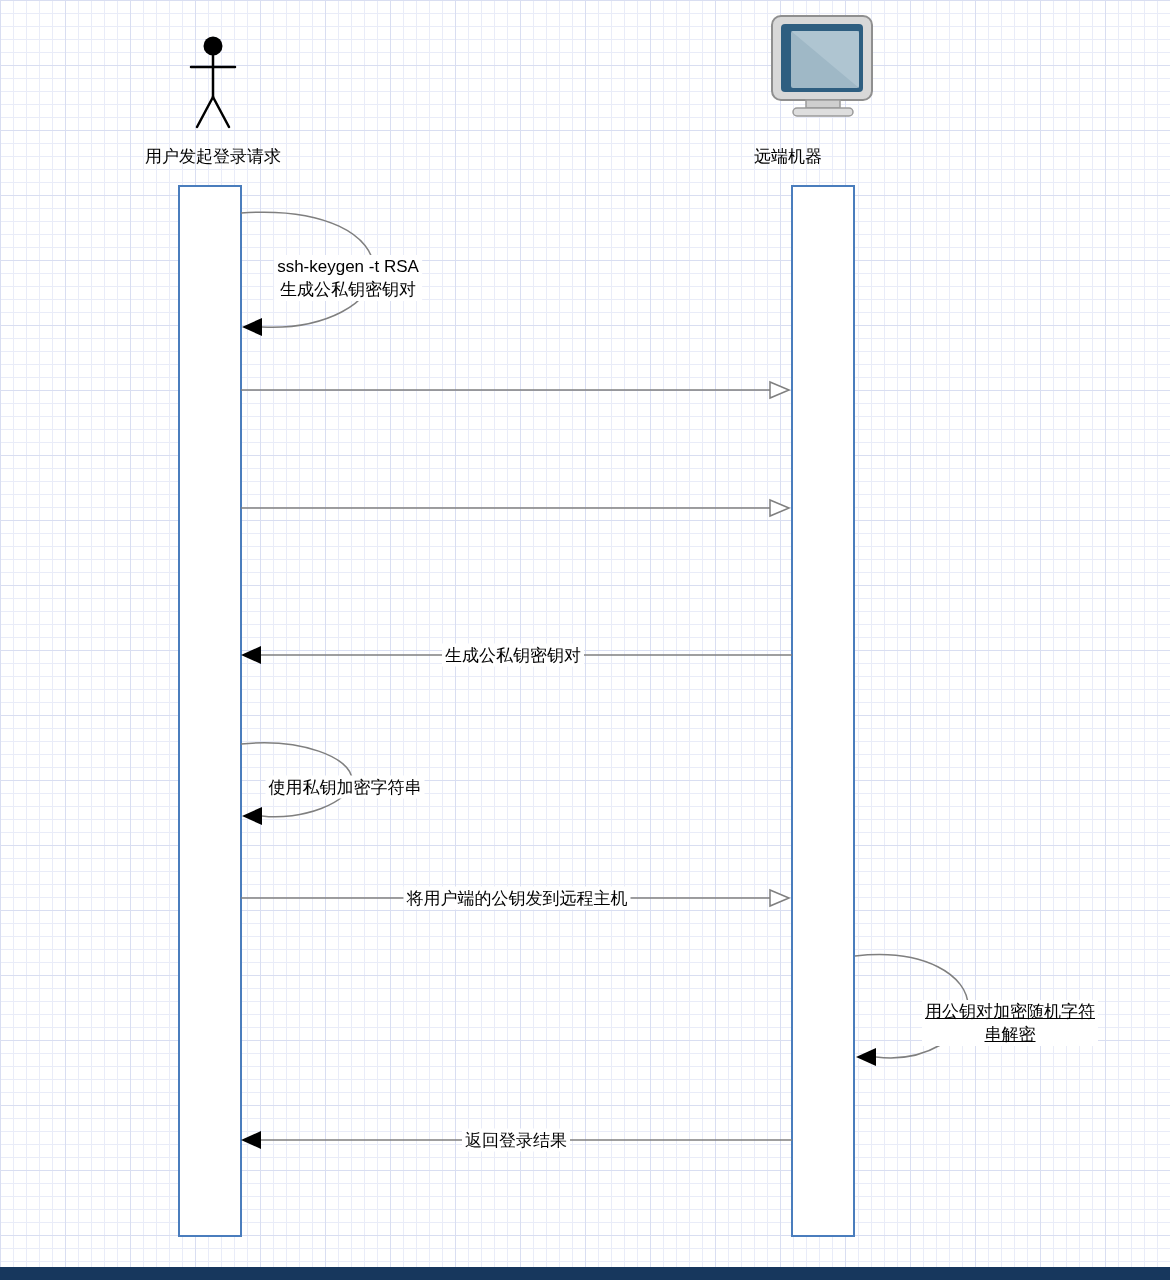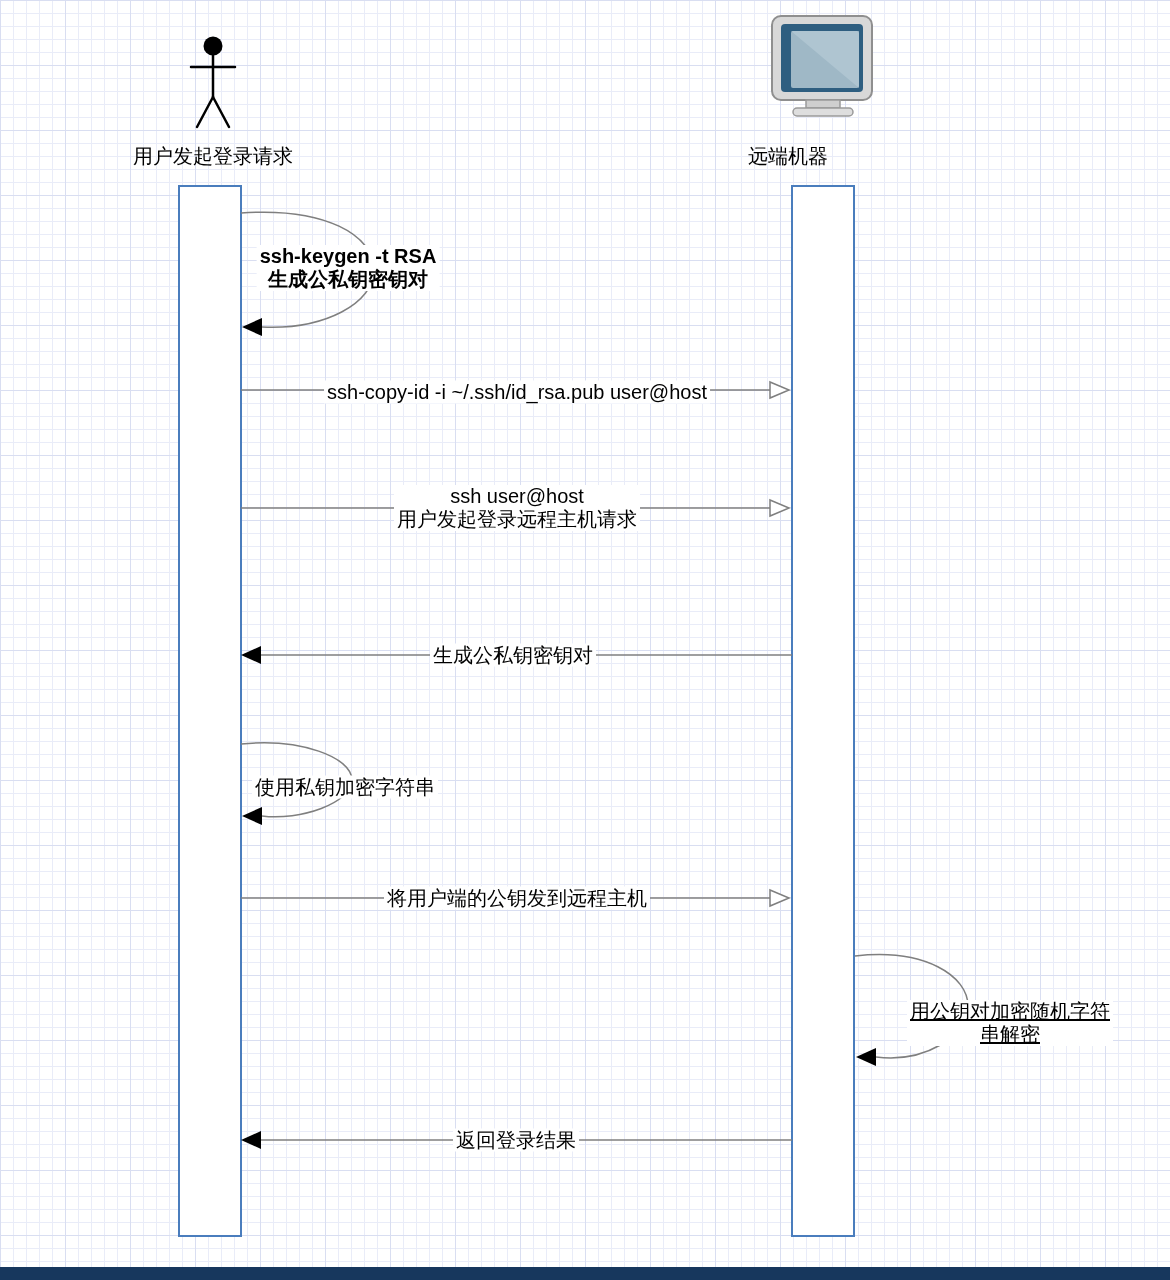--- a/index.html
+++ b/index.html
@@ -19,21 +19,21 @@
   }
   svg.layer {
     position: absolute;
     left: 0; top: 0;
   }
   .label {
     position: absolute;
     transform: translate(-50%, -50%);
     text-align: center;
     white-space: nowrap;
-    font-size: 20px;
+    font-size: 17px;
     line-height: 23px;
     color: #000000;
   }
   .msg-label {
     background: #ffffff;
     padding: 0 3px;
   }
   .actor-label {
     background: transparent;
   }
@@ -110,33 +110,28 @@
 
     <g>
       <line x1="792" y1="1140" x2="261" y2="1140" stroke="#7f7f7f" stroke-width="1.5"></line>
       <polygon points="241,1140 261,1131 261,1149" fill="#000000"></polygon>
     </g>
   </svg>
 
   <div class="label actor-label" style="left:213px; top:156px;">用户发起登录请求</div>
   <div class="label actor-label" style="left:788px; top:156px;">远端机器</div>
 
-  <div class="label msg-label" style="left:348px; top:268px;font-weight:bold;">
+  <div class="label msg-label" style="left:348px; top:278px;">
     <div>ssh-keygen -t RSA</div>
     <div>生成公私钥密钥对</div>
   </div>
 
   <div class="label msg-label" style="left:517px; top:392px;">
-    <div>ssh-copy-id -i ~/.ssh/id_rsa.pub user@host</div>
   </div>
 
-  <div class="label msg-label" style="left:517px; top:508px;">
-    <div>ssh user@host</div>
-    <div>用户发起登录远程主机请求</div>
-  </div>
 
   <div class="label msg-label" style="left:513px; top:655px;">
     <div>生成公私钥密钥对</div>
   </div>
 
   <div class="label msg-label" style="left:345px; top:787px;">
     <div>使用私钥加密字符串</div>
   </div>
 
   <div class="label msg-label" style="left:517px; top:898px;">

